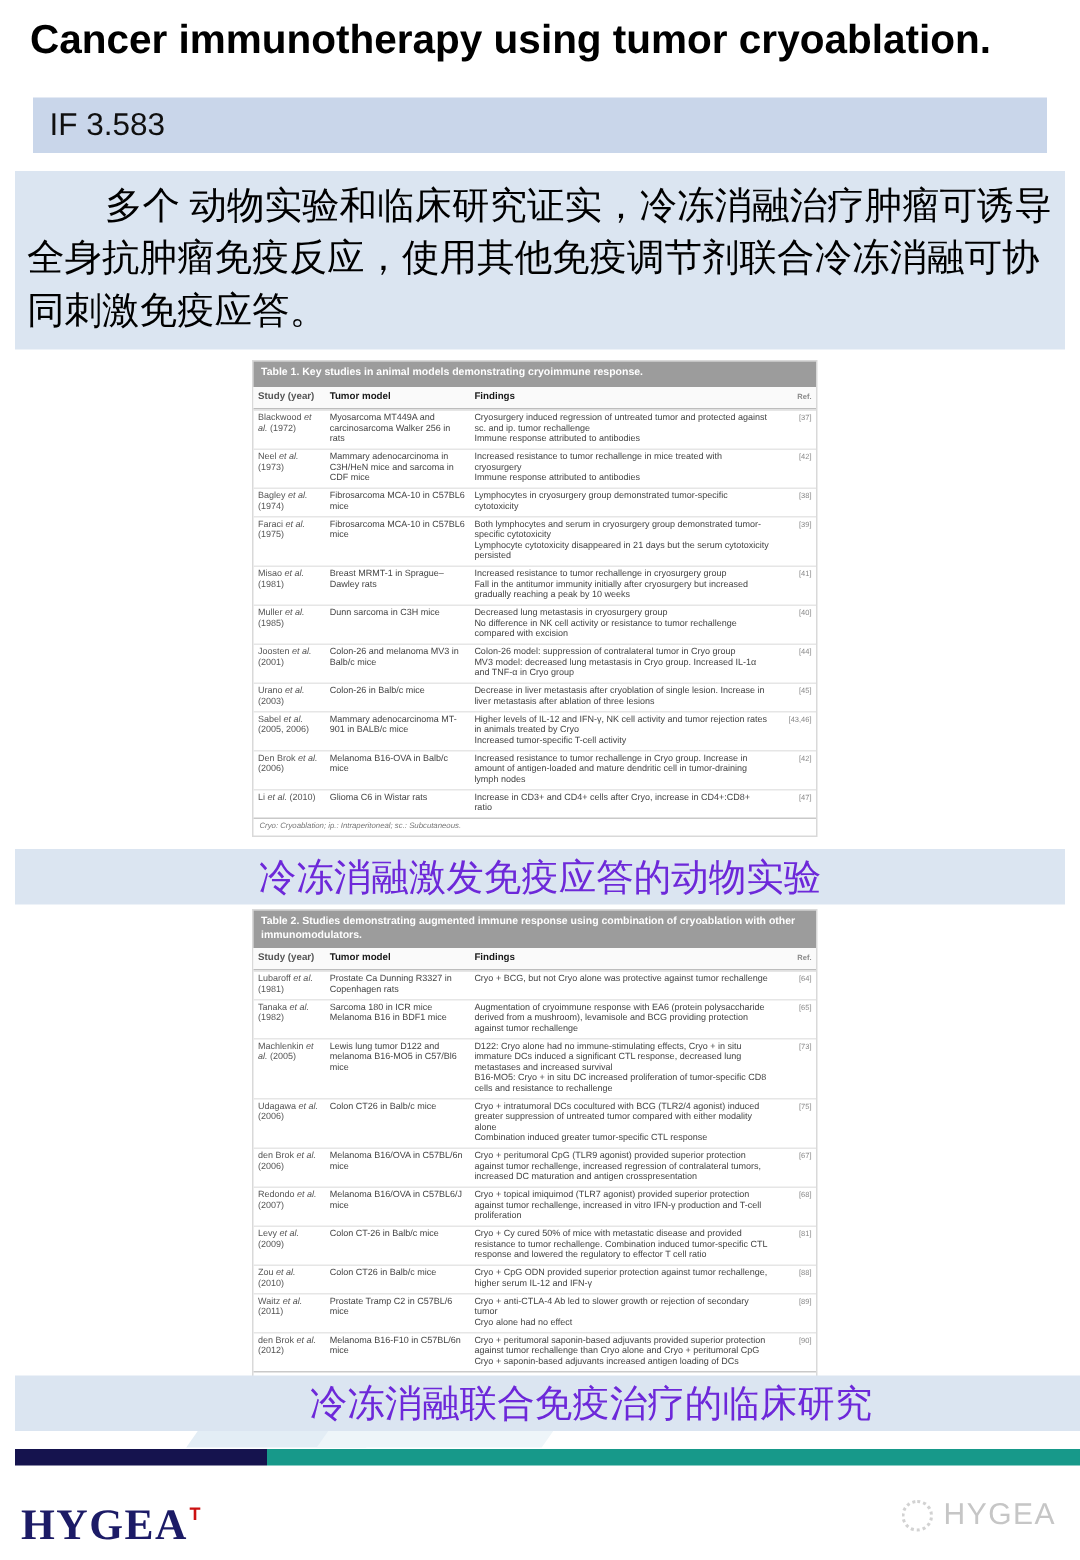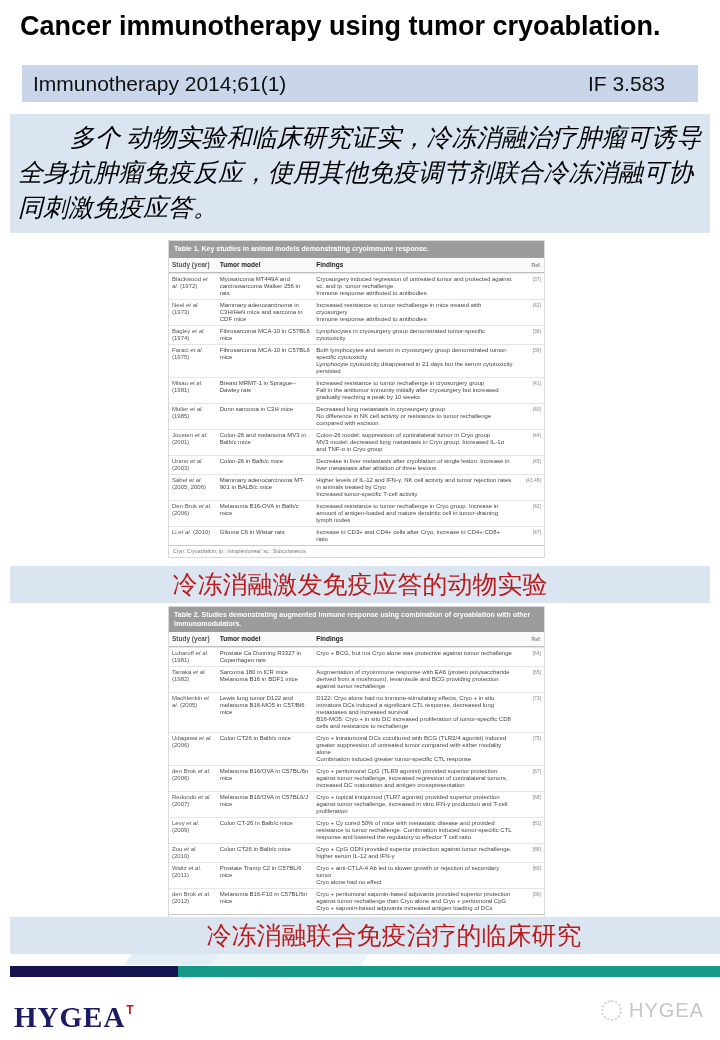--- a/index.html
+++ b/index.html
@@ -8,25 +8,25 @@
 
   .main-title{position:absolute;left:20px;top:8px;width:692px;font-size:27px;line-height:36px;
         font-weight:bold;color:#000;}
 
   .journal-bar{position:absolute;left:22px;top:65px;width:676px;height:37px;background:#c9d6ea;
         display:flex;align-items:center;justify-content:space-between;box-sizing:border-box;
         padding:0 33px 0 11px;font-size:21px;color:#101010;}
 
   .abstract{position:absolute;left:10px;top:114px;width:700px;box-sizing:border-box;background:#dbe5f1;
         padding:6px 6px 8px 8px;font-family:"Liberation Serif","DejaVu Serif",serif;
-        font-size:25px;line-height:35px;color:#000;text-indent:52px;font-style:italic;}
+        font-size:25px;line-height:35px;color:#000;text-indent:52px;}
 
   .caption-band{position:absolute;left:10px;width:700px;height:37px;background:#dbe5f1;
         display:flex;align-items:center;justify-content:center;
-        font-family:"Liberation Serif","DejaVu Serif",serif;font-size:25px;color:#b91c1c;}
+        font-family:"Liberation Serif","DejaVu Serif",serif;font-size:25px;color:#6d28d9;}
   #caption1{top:566px;}
   #caption2{top:917px;padding-left:34px;}
 
   .jtable{position:absolute;left:168px;width:377px;background:#fff;border:1px solid #d9d9d9;
         box-sizing:border-box;color:#444;}
   #table1{top:240px;}
   #table2{top:606px;}
   .jt-title{background:#9c9c9c;color:#fff;font-weight:bold;font-size:7px;line-height:8.5px;padding:4px 5px;}
   .jt-head{display:flex;font-weight:bold;color:#1a1a1a;font-size:6.5px;line-height:8px;
         padding:3px 0;border-bottom:1px solid #bdbdbd;background:#fafafa;}
@@ -54,21 +54,20 @@
   .wm-text{font-size:20px;letter-spacing:1px;color:#c6c6c6;}
 </style>
 </head>
 <body>
 
 <div class="page">
 
   <div class="main-title">Cancer immunotherapy using tumor cryoablation.</div>
 
   <div class="journal-bar">
-    <span>Immunotherapy 2014;61(1)</span>
     <span>IF 3.583</span>
   </div>
 
   <div class="abstract">多个 动物实验和临床研究证实，冷冻消融治疗肿瘤可诱导全身抗肿瘤免疫反应，使用其他免疫调节剂联合冷冻消融可协同刺激免疫应答。</div>
 
   <div class="jtable" id="table1">
     <div class="jt-title">Table 1. Key studies in animal models demonstrating cryoimmune response.</div>
     <div class="jt-head">
       <div class="tc tc-study">Study (year)</div>
       <div class="tc tc-model">Tumor model</div>

